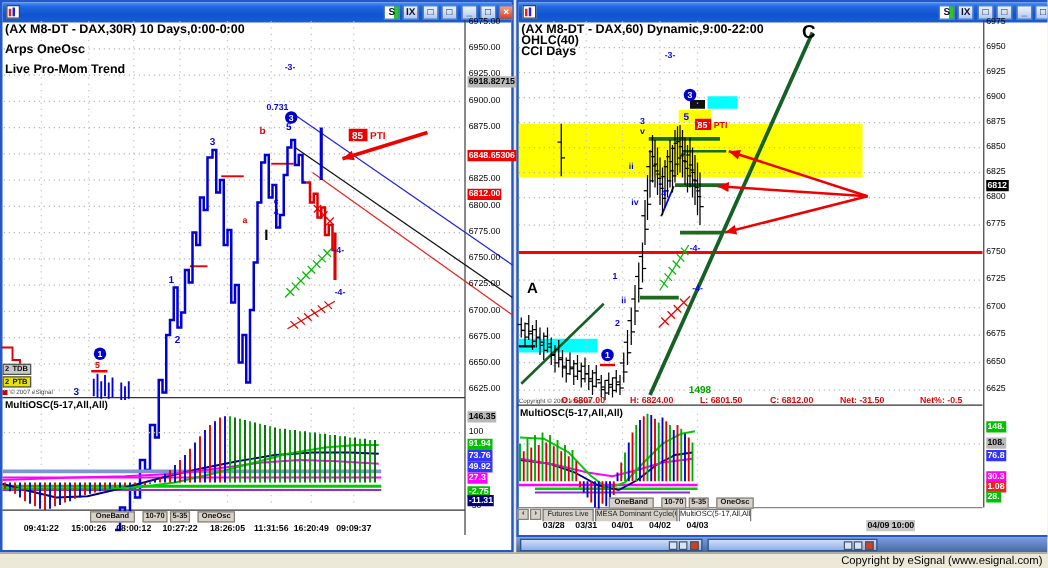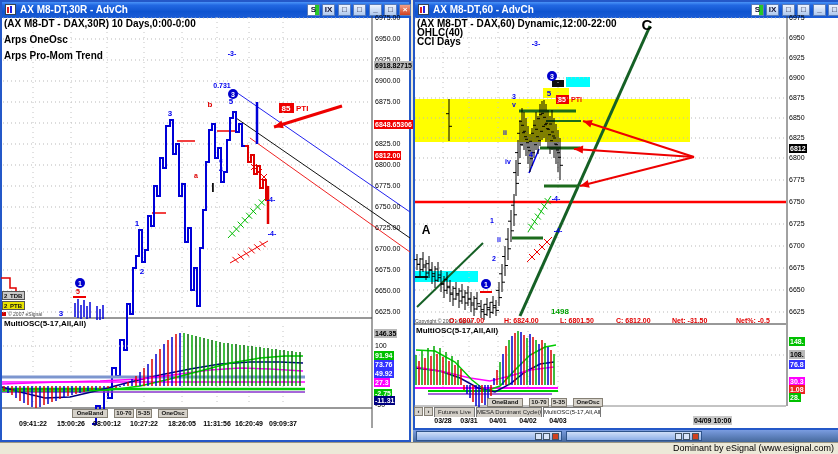--- a/index.html
+++ b/index.html
@@ -46,34 +46,32 @@
   #pubfield{position:absolute;left:648px;top:443px;width:186px;height:10px;background:#fbfaf6;
        border:1px solid #aca899;box-sizing:border-box;}
   #pubtext{position:absolute;right:4px;top:443px;font-size:9px;color:#000;z-index:4;white-space:nowrap;}
 </style>
 </head>
 <body>
 
 <div class="win" style="left:0;top:0;width:411px;height:442px;">
   <div class="titlebar">
     <span class="wicon"></span>
-    <span class="wtitle">AX M8-DT,30R - AdvCh</span>
     <div class="tbtn sbtn" style="left:305px;">S</div>
     <div class="tbtn" style="left:320px;">IX</div>
     <div class="tbtn" style="left:336px;">□</div>
     <div class="tbtn" style="left:351px;">□</div>
     <div class="tbtn" style="left:367px;">_</div>
     <div class="tbtn" style="left:382px;">□</div>
     <div class="tbtn close" style="left:397px;width:12px;">×</div>
   </div>
 </div>
 <div class="win" style="left:413px;top:0;width:430px;height:430px;">
   <div class="titlebar">
     <span class="wicon"></span>
-    <span class="wtitle">AX M8-DT,60 - AdvCh</span>
     <div class="tbtn sbtn" style="left:336px;">S</div>
     <div class="tbtn" style="left:351px;">IX</div>
     <div class="tbtn" style="left:367px;">□</div>
     <div class="tbtn" style="left:382px;">□</div>
     <div class="tbtn" style="left:398px;">_</div>
     <div class="tbtn" style="left:413px;">□</div>
   </div>
 </div>
 
 <svg id="overlay" width="838" height="454">
@@ -567,25 +565,25 @@
     <line x1="539" y1="385" x2="539" y2="344" stroke="#0000cc" stroke-width="1.5"></line>
     <line x1="542" y1="385" x2="542" y2="340" stroke="#dd0000" stroke-width="1.5"></line>
     <line x1="545" y1="385" x2="545" y2="343" stroke="#00a800" stroke-width="1.5"></line>
     <line x1="548" y1="385" x2="548" y2="347" stroke="#0000cc" stroke-width="1.5"></line>
     <line x1="551" y1="385" x2="551" y2="350" stroke="#dd0000" stroke-width="1.5"></line>
     <line x1="554" y1="385" x2="554" y2="354" stroke="#00a800" stroke-width="1.5"></line>
   </svg>
 
 <div class="hdr" style="left:4px;top:18px;">(AX M8-DT - DAX,30R) 10 Days,0:00-0:00</div>
 <div class="hdr" style="left:4px;top:34px;">Arps OneOsc</div>
-<div class="hdr" style="left:4px;top:50px;">Arps Pro-Mom Trend</div>
+<div class="hdr" style="left:4px;top:50px;">Live Pro-Mom Trend</div>
 <div class="osclab" style="left:4px;top:319px;">MultiOSC(5-17,All,All)</div>
 <div class="tiny" style="left:8px;top:311px;">© 2007 eSignal</div>
 
-<div class="hdr" style="left:417px;top:18px;">(AX M8-DT - DAX,60) Dynamic,12:00-22:00</div>
+<div class="hdr" style="left:417px;top:18px;">(AX M8-DT - DAX,60) Dynamic,9:00-22:00</div>
 <div class="hdr" style="left:417px;top:27px;">OHLC(40)</div>
 <div class="hdr" style="left:417px;top:36px;">CCI Days</div>
 <div class="osclab" style="left:416px;top:326px;">MultiOSC(5-17,All,All)</div>
 <div class="tiny" style="left:415px;top:318px;">Copyright © 2007 eSignal</div>
 <div class="btn-sm" style="left:414px;top:407px;width:9px;">‹</div>
 <div class="btn-sm" style="left:424px;top:407px;width:9px;">›</div>
 <div class="tag" style="left:693px;top:416px;background:#c8c8c8;color:#000;">04/09 10:00</div>
 
 <div id="taskstrip">
   <div class="frag" style="left:3px;width:146px;">
@@ -594,21 +592,21 @@
     <div class="fbtn red" style="right:2px;"></div>
   </div>
   <div class="frag" style="left:153px;width:136px;">
     <div class="fbtn" style="right:19px;"></div>
     <div class="fbtn" style="right:11px;"></div>
     <div class="fbtn red" style="right:2px;"></div>
   </div>
 </div>
 <div id="statusbar"></div>
 <div id="pubfield"></div>
-<div id="pubtext">Dominant by eSignal (www.esignal.com)</div>
+<div id="pubtext">Copyright by eSignal (www.esignal.com)</div>
 
 <div class="axlab" style="left: 375px; top: 14px;">6975.00</div>
 <div class="axlab" style="left: 375px; top: 35px;">6950.00</div>
 <div class="axlab" style="left: 375px; top: 56px;">6925.00</div>
 <div class="axlab" style="left: 375px; top: 77px;">6900.00</div>
 <div class="axlab" style="left: 375px; top: 98px;">6875.00</div>
 <div class="axlab" style="left: 375px; top: 140px;">6825.00</div>
 <div class="axlab" style="left: 375px; top: 161px;">6800.00</div>
 <div class="axlab" style="left: 375px; top: 182px;">6775.00</div>
 <div class="axlab" style="left: 375px; top: 203px;">6750.00</div>

